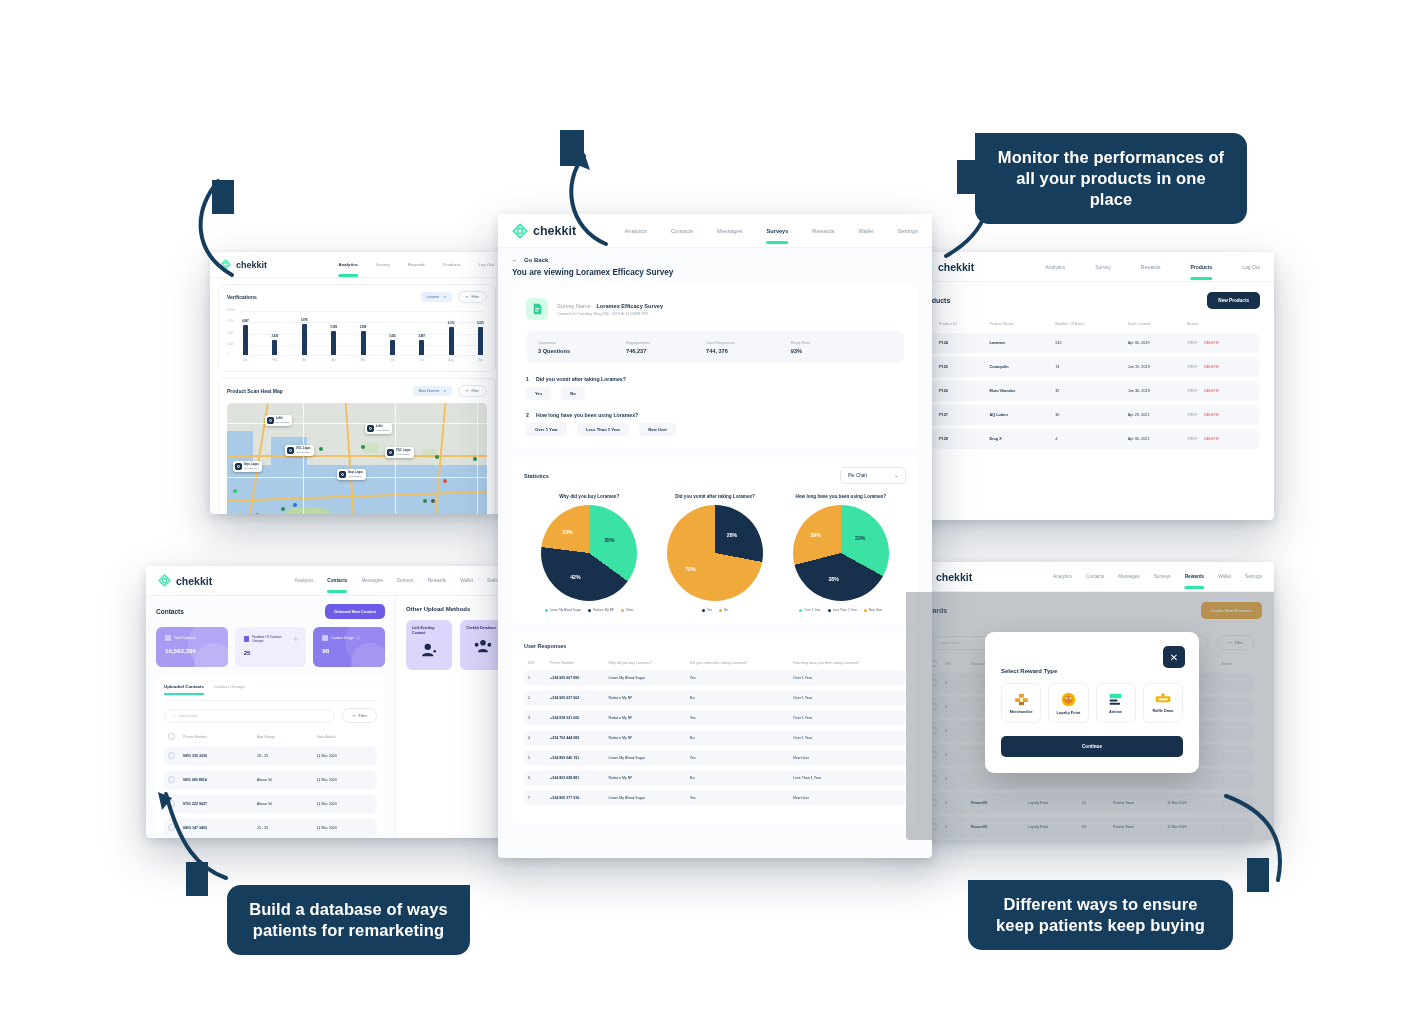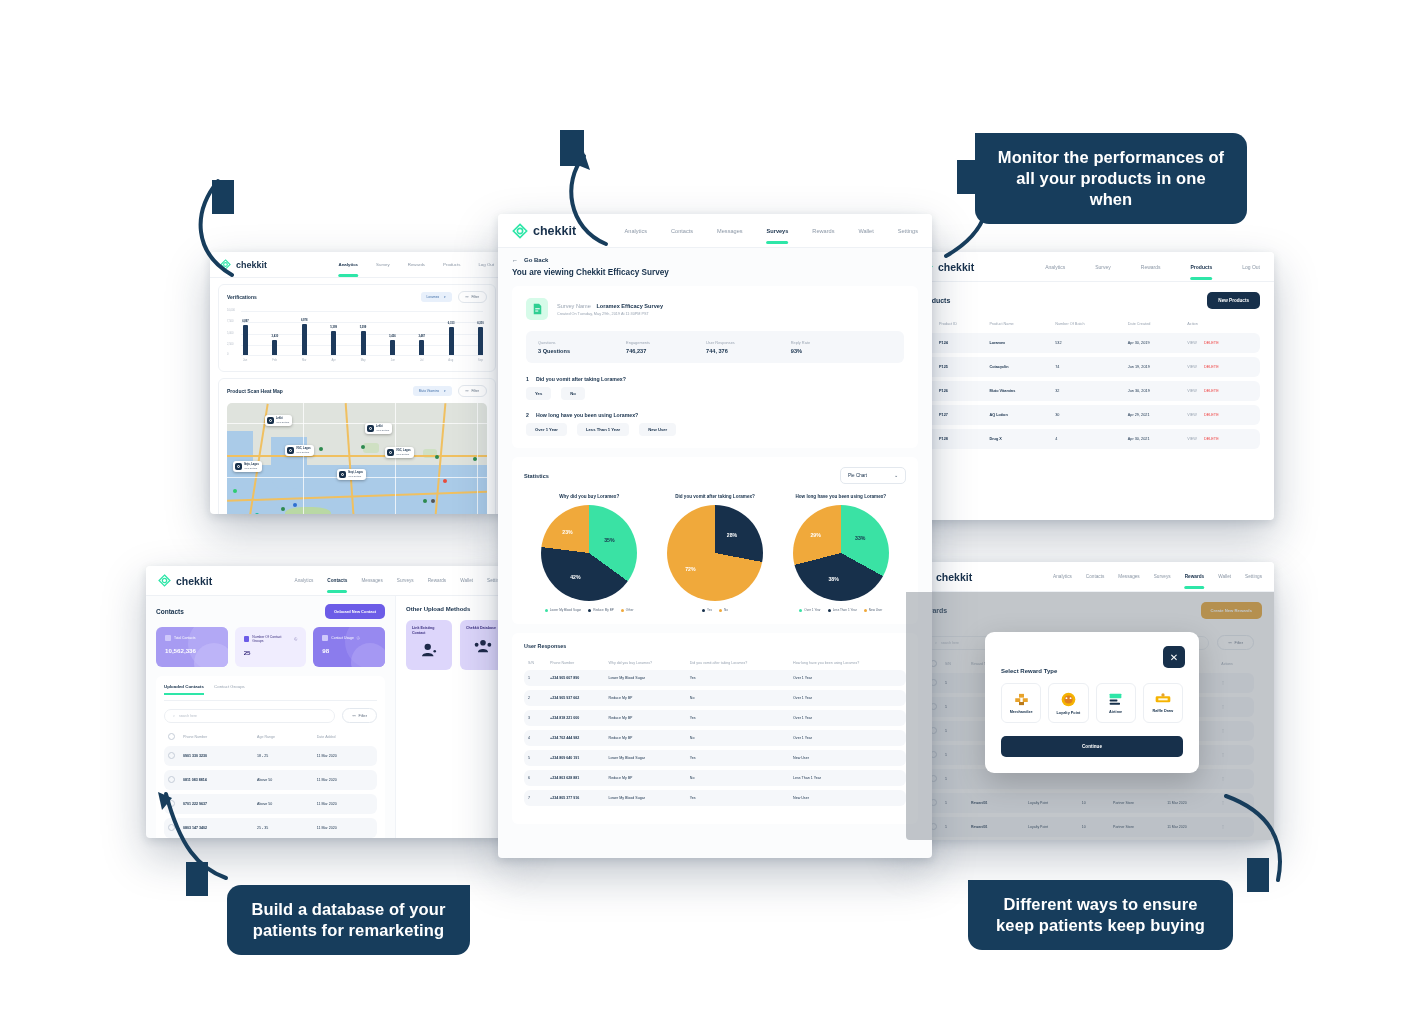--- a/index.html
+++ b/index.html
@@ -825,21 +825,21 @@
           <span class="navlink">Rewards</span>
           <span class="navlink">Wallet</span>
           <span class="navlink">Settings</span>
         </div>
     </div>
 
     <div class="goback">
       <span>←</span>
       <span>Go Back</span>
     </div>
-    <div class="viewing">You are viewing Chekkit Efficacy Survey</div>
+    <div class="viewing">You are viewing Loramex Efficacy Survey</div>
 
     <div class="card" style="padding:12px 14px;">
       <div style="display:flex;gap:9px;align-items:center;">
         <div style="width:22px;height:22px;background:#d6fbe9;border-radius:5px;display:flex;align-items:center;justify-content:center;">
           <svg width="11" height="12" viewBox="0 0 14 16">
               <path d="M2 1 h7 l3 3 v11 h-10 Z" fill="#2ecf92"></path>
               <rect x="4" y="7" width="6" height="1.4" fill="#fff"></rect>
               <rect x="4" y="10" width="4" height="1.4" fill="#fff"></rect>
             </svg>
         </div>
@@ -1049,17 +1049,17 @@
               <td style="padding: 6px 4px;">New User</td>
             </tr>
             <tr style="height: 4px;">
               <td colspan="12"></td>
             </tr>
           </tbody>
         </table>
     </div>
   </div>
 
-  <div class="callout" id="co-monitor">Monitor the performances of all your products in one when</div>
-  <div class="callout" id="co-build">Build a database of your patients for remarketing</div>
+  <div class="callout" id="co-monitor">Monitor the performances of all your products in one place</div>
+  <div class="callout" id="co-build">Build a database of ways patients for remarketing</div>
   <div class="callout" id="co-different">Different ways to ensure keep patients keep buying</div>
 
 </div>
 
 </body></html>

